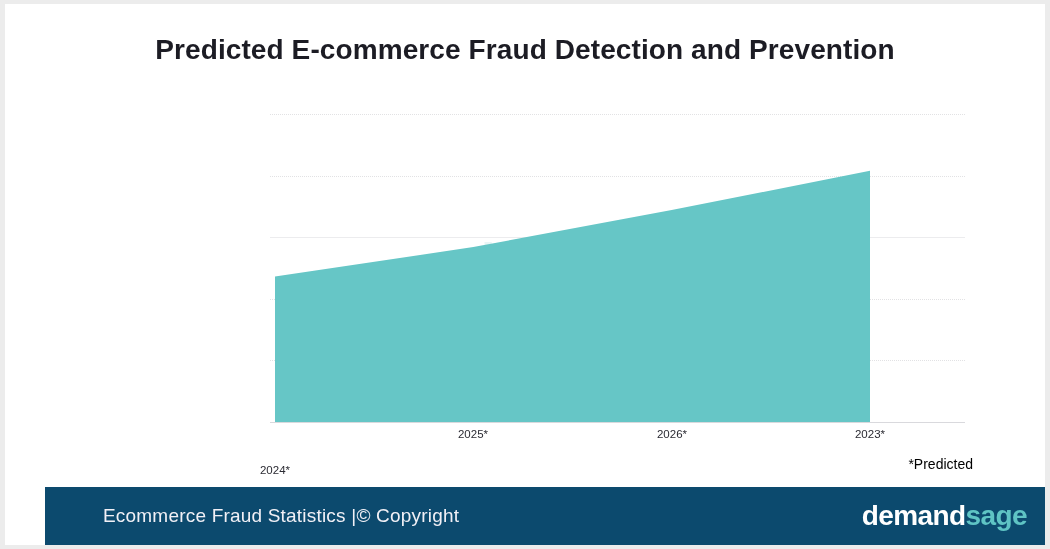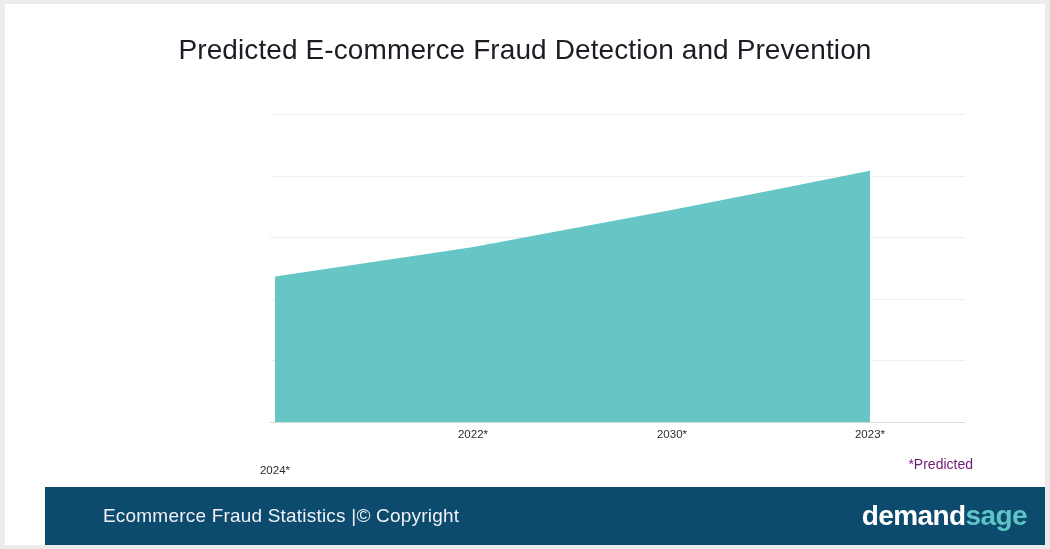--- a/index.html
+++ b/index.html
@@ -35,21 +35,21 @@
   }
 
   
   .chart-title {
     position: absolute;
     left: 0;
     top: 30px;
     width: 1040px;
     text-align: center;
     font-size: 28px;
-    font-weight: 400;
+    font-weight: 700;
     color: #1c1c24;
     letter-spacing: 0.1px;
     white-space: nowrap;
   }
 
   
   
   .plot {
     position: absolute;
     left: 265px;
@@ -102,21 +102,21 @@
     color: #2b2b33;
     transform: translateX(-50%);
     white-space: nowrap;
   }
 
   .footnote {
     position: absolute;
     right: 72px;
     top: 452px;
     font-size: 14px;
-    color: #701a75;
+    color: #000000;
     white-space: nowrap;
   }
 
   
   .footer {
     position: absolute;
     left: 0;
     bottom: 0;
     width: 1040px;
     height: 58px;
@@ -160,22 +160,22 @@
       <div class="gridline" style="top:246.4px;"></div>
       <div class="gridline baseline" style="top:308px;"></div>
 
       <div class="watermark">demandsage</div>
 
       <svg class="area-svg" viewBox="0 0 695 308" preserveAspectRatio="none">
         <polygon id="area-polygon" points="5.00,162.62 203.33,133.06 401.67,96.10 600.00,56.67 600.00,308 5.00,308" fill="#66c6c6"></polygon>
       </svg>
 
       <div class="xlabel" style="left:5px;margin-top:36px;">2024*</div>
-      <div class="xlabel" style="left:203px;">2022*</div>
-      <div class="xlabel" style="left:402px;">2030*</div>
+      <div class="xlabel" style="left:203px;">2025*</div>
+      <div class="xlabel" style="left:402px;">2026*</div>
       <div class="xlabel" style="left:600px;">2023*</div>
     </div>
 
     <div class="footnote">*Predicted</div>
 
     <div class="footer">
       <div class="footer-left">Ecommerce Fraud Statistics  |© Copyright</div>
       <div class="footer-logo">
         <span class="logo-demand">demand</span><span class="logo-sage">sage</span>
       </div>

